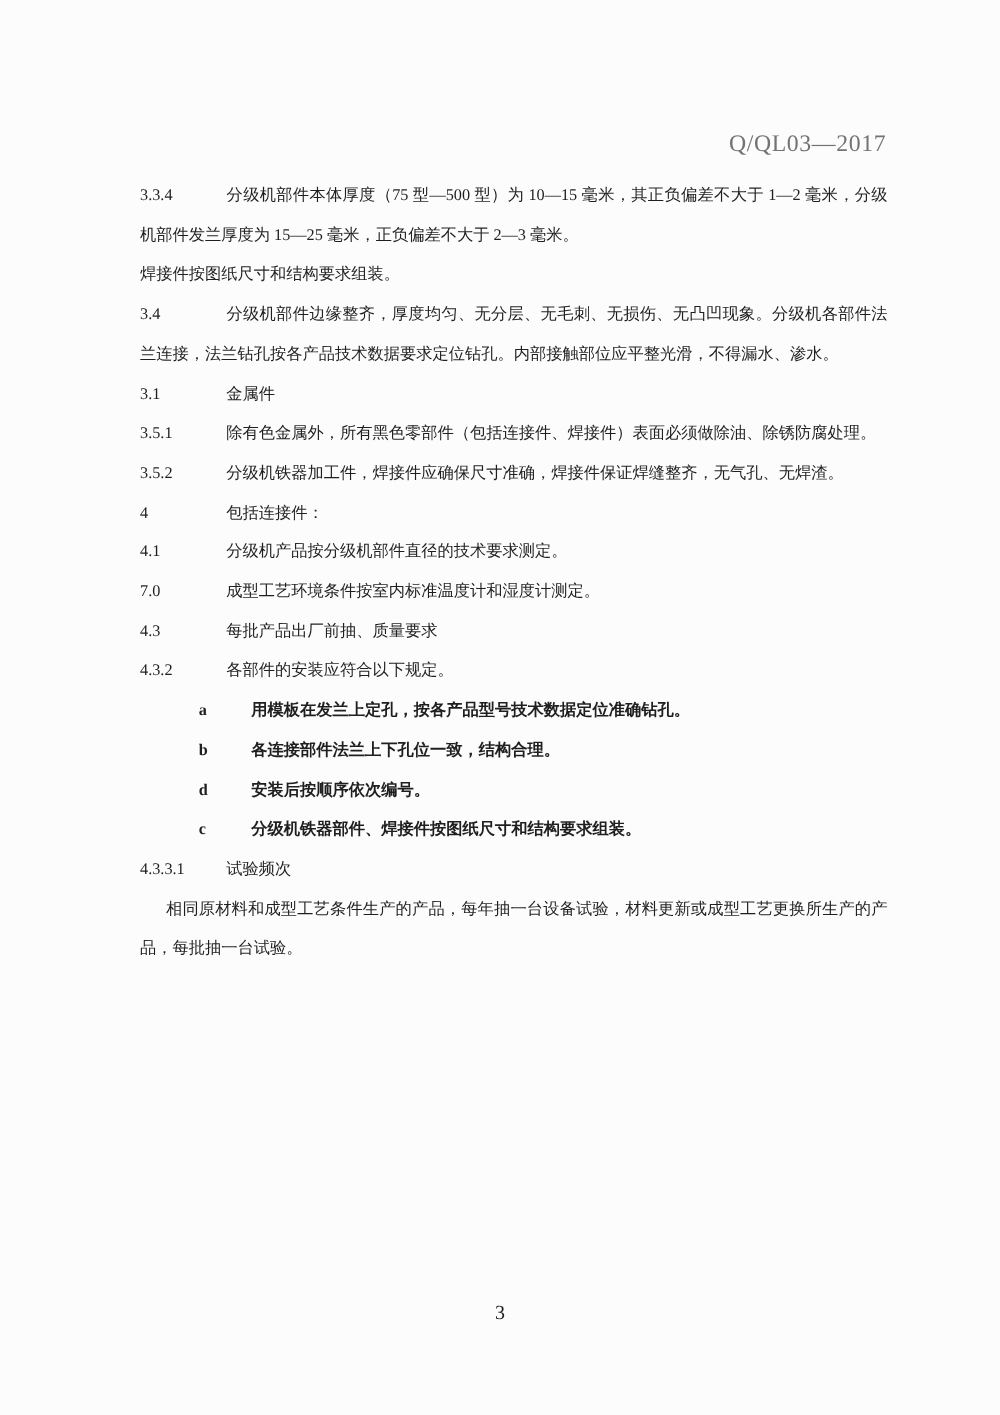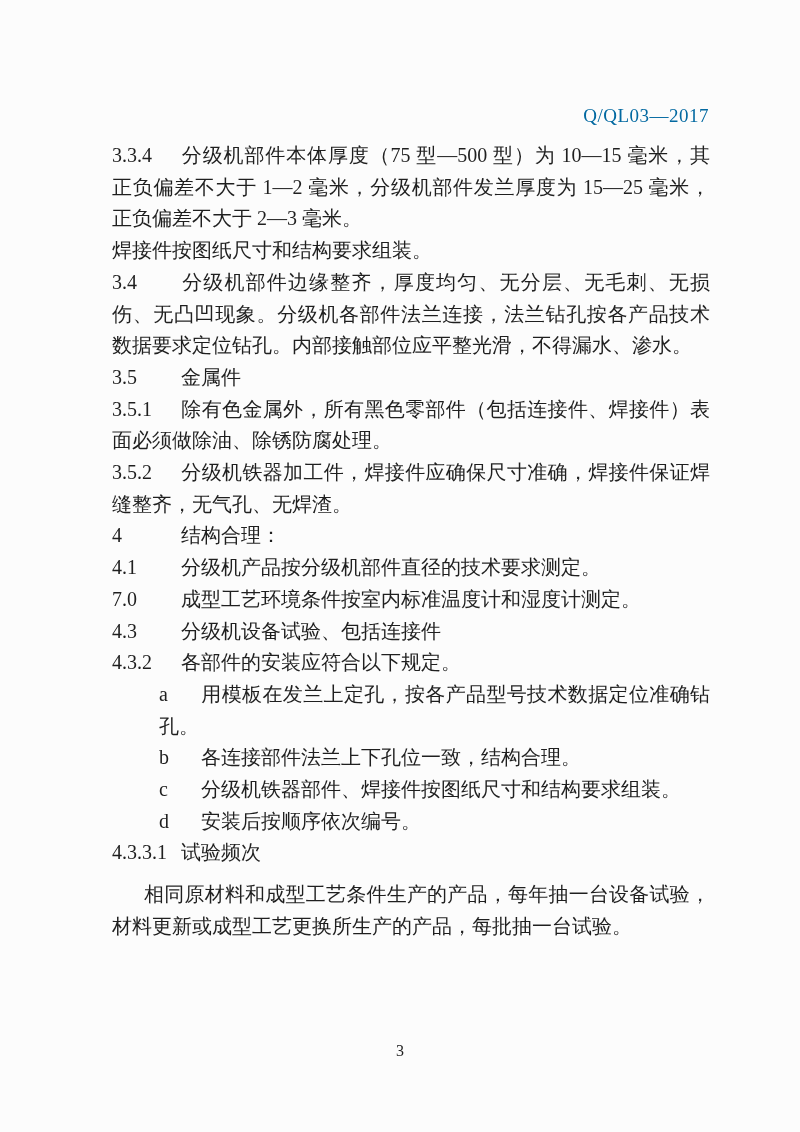--- a/index.html
+++ b/index.html
@@ -18,48 +18,48 @@
     color: #1f1f1f;
   }
   .doc-header {
     position: absolute;
     top: 105px;
     left: 101px;
     right: 91px;
     text-align: right;
     font-size: 19px;
     letter-spacing: 0.5px;
-    color: #0369a1;
+    color: #737373;
   }
   .doc-body {
     position: absolute;
     top: 140px;
     left: 112px;
     width: 598px;
-    font-size: 20px;
+    font-size: 13px;
     line-height: 31.7px;
     text-align: justify;
   }
   .para {
     margin: 0;
     padding: 0;
   }
   .para .num {
     display: inline-block;
     min-width: 69px;
   }
   .para.list {
     padding-left: 47px;
+    font-weight: bold;
   }
   .para.list .num {
     min-width: 42px;
   }
   .para.first-indent {
     text-indent: 1.6em;
-    margin-top: 10px;
   }
   .page-number {
     position: absolute;
     top: 1042px;
     left: 0;
     width: 100%;
     text-align: center;
     font-size: 16px;
     color: #1f1f1f;
   }
@@ -70,44 +70,44 @@
 <div class="page">
   <div class="doc-header">Q/QL03—2017</div>
 
   <main class="doc-body">
   <p class="para numbered"><span class="num">3.3.4</span><span class="txt">分级机部件本体厚度（75 型—500 型）为 10—15 毫米，其正负偏差不大于 1—2 毫米，分级机部件发兰厚度为 15—25 毫米，正负偏差不大于 2—3 毫米。</span></p>
 
   <p class="para plain"><span class="txt">焊接件按图纸尺寸和结构要求组装。</span></p>
 
   <p class="para numbered"><span class="num">3.4</span><span class="txt">分级机部件边缘整齐，厚度均匀、无分层、无毛刺、无损伤、无凸凹现象。分级机各部件法兰连接，法兰钻孔按各产品技术数据要求定位钻孔。内部接触部位应平整光滑，不得漏水、渗水。</span></p>
 
-  <p class="para numbered"><span class="num">3.5</span><span class="txt">金属件</span></p>
+  <p class="para numbered"><span class="num">3.1</span><span class="txt">金属件</span></p>
 
   <p class="para numbered"><span class="num">3.5.1</span><span class="txt">除有色金属外，所有黑色零部件（包括连接件、焊接件）表面必须做除油、除锈防腐处理。</span></p>
 
   <p class="para numbered"><span class="num">3.5.2</span><span class="txt">分级机铁器加工件，焊接件应确保尺寸准确，焊接件保证焊缝整齐，无气孔、无焊渣。</span></p>
 
-  <p class="para numbered"><span class="num">4</span><span class="txt">结构合理：</span></p>
+  <p class="para numbered"><span class="num">4</span><span class="txt">包括连接件：</span></p>
 
   <p class="para numbered"><span class="num">4.1</span><span class="txt">分级机产品按分级机部件直径的技术要求测定。</span></p>
 
   <p class="para numbered"><span class="num">7.0</span><span class="txt">成型工艺环境条件按室内标准温度计和湿度计测定。</span></p>
 
-  <p class="para numbered"><span class="num">4.3</span><span class="txt">分级机设备试验、包括连接件</span></p>
+  <p class="para numbered"><span class="num">4.3</span><span class="txt">每批产品出厂前抽、质量要求</span></p>
 
 
   <p class="para numbered"><span class="num">4.3.2</span><span class="txt">各部件的安装应符合以下规定。</span></p>
 
   <p class="para list"><span class="num">a</span><span class="txt">用模板在发兰上定孔，按各产品型号技术数据定位准确钻孔。</span></p>
 
   <p class="para list"><span class="num">b</span><span class="txt">各连接部件法兰上下孔位一致，结构合理。</span></p>
 
+  <p class="para list"><span class="num">d</span><span class="txt">安装后按顺序依次编号。</span></p>
+
   <p class="para list"><span class="num">c</span><span class="txt">分级机铁器部件、焊接件按图纸尺寸和结构要求组装。</span></p>
-
-  <p class="para list"><span class="num">d</span><span class="txt">安装后按顺序依次编号。</span></p>
 
 
   <p class="para numbered"><span class="num">4.3.3.1</span><span class="txt">试验频次</span></p>
 
   <p class="para first-indent"><span class="txt">相同原材料和成型工艺条件生产的产品，每年抽一台设备试验，材料更新或成型工艺更换所生产的产品，每批抽一台试验。</span></p>
 
 </main>
 
   <div class="page-number">3</div>
 </div>

